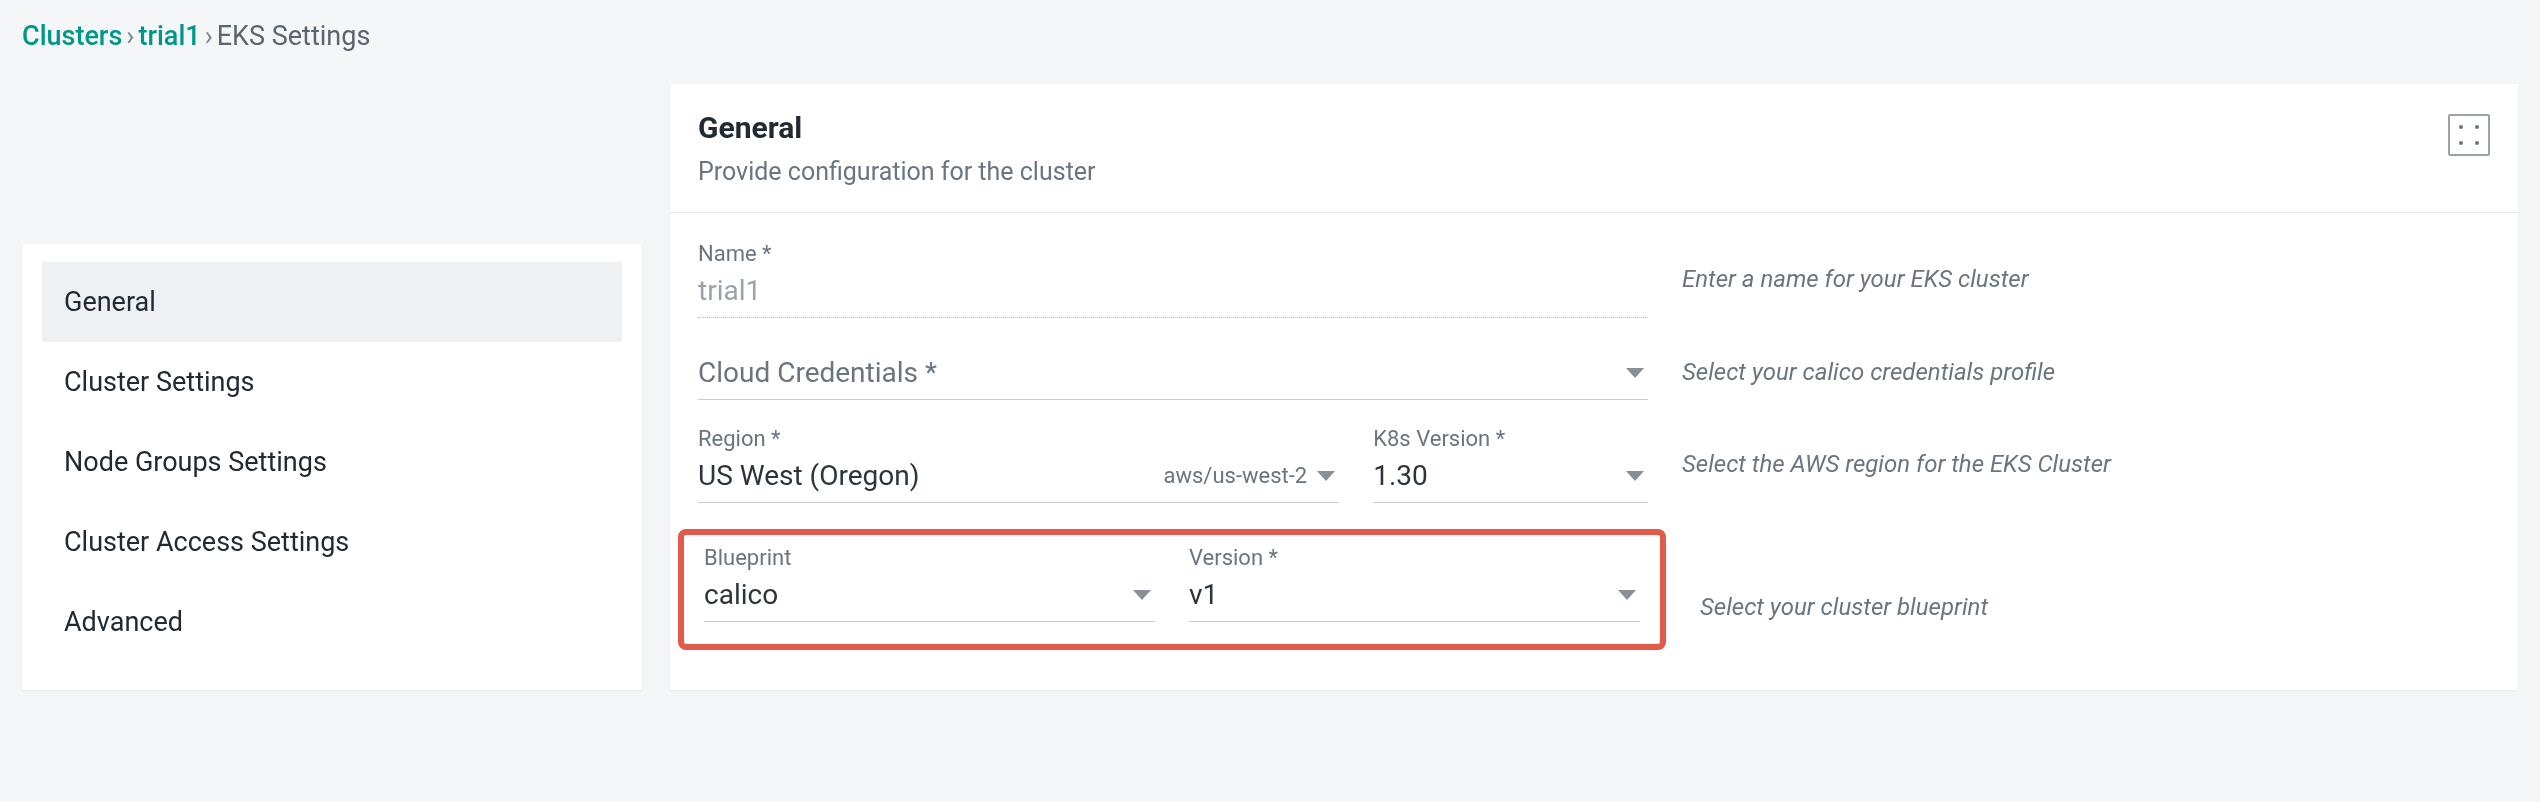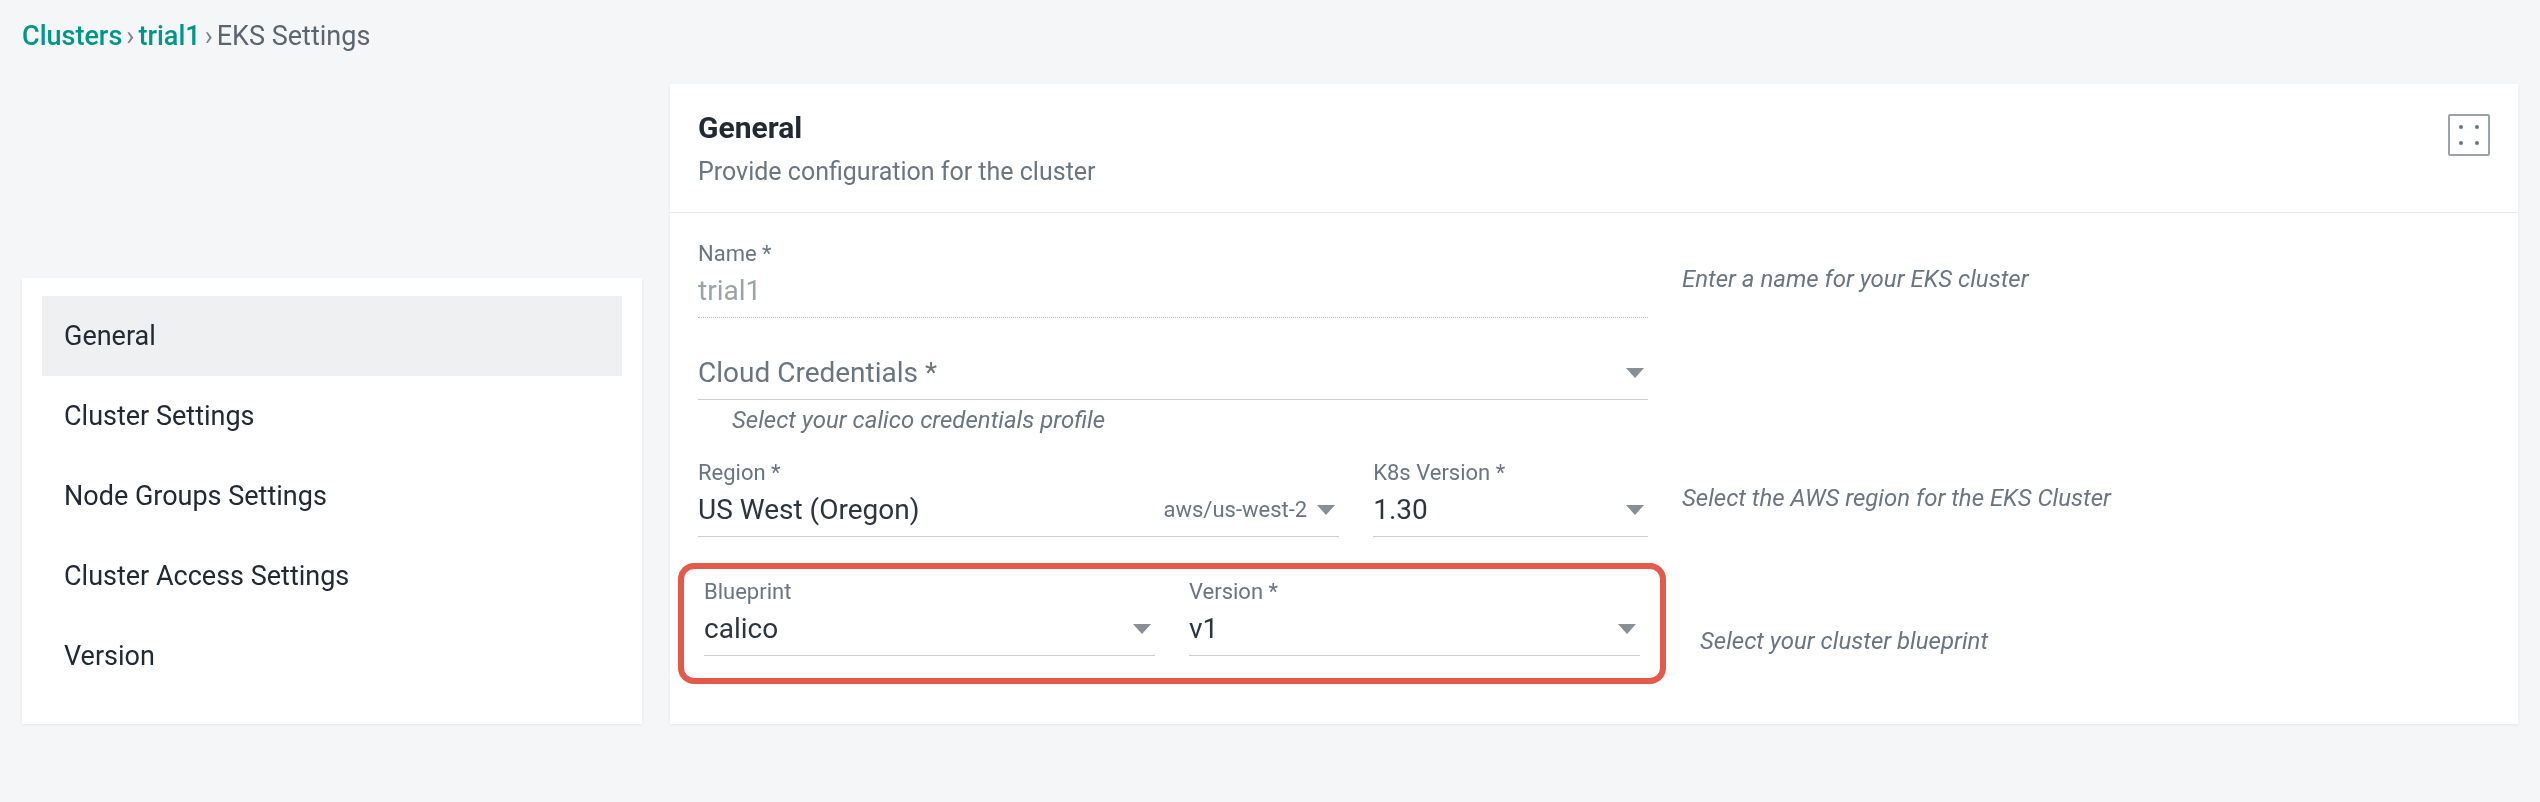--- a/index.html
+++ b/index.html
@@ -97,21 +97,21 @@
   .chev {
     width:0; height:0;
     border-left:9px solid transparent;
     border-right:9px solid transparent;
     border-top:10px solid #888f96;
     margin-right:4px;
     flex-shrink:0;
   }
   .highlight-box {
     border: 6px solid #e35a4a;
-    border-radius: 16px;
+    border-radius: 8px;
     padding: 10px 20px 22px;
     margin-left:-20px;
     width: 988px;
   }
   .highlight-box .controls { width: 100%; }
 </style>
 </head>
 <body>
 
 <div class="breadcrumb">
@@ -121,21 +121,21 @@
   <span class="sep">›</span>
   <span class="crumb-cur">EKS Settings</span>
 </div>
 
 <div class="layout">
   <div class="sidebar">
     <div class="sidebar-item active">General</div>
     <div class="sidebar-item">Cluster Settings</div>
     <div class="sidebar-item">Node Groups Settings</div>
     <div class="sidebar-item">Cluster Access Settings</div>
-    <div class="sidebar-item">Version</div>
+    <div class="sidebar-item">Advanced</div>
   </div>
 
   <div class="main">
     <div class="main-header">
       <div>
         <div class="main-title">General</div>
         <div class="main-sub">Provide configuration for the cluster</div>
       </div>
       <div class="expand-btn">
         <svg viewBox="0 0 24 24" fill="none" stroke="currentColor" stroke-width="2">
@@ -154,21 +154,21 @@
           <div class="field dotted">
             <div class="field-label">Name *</div>
             <div class="field-value">
               <span class="val-text placeholder">trial1</span>
             </div>
           </div>
         </div>
         <div class="hint">Enter a name for your EKS cluster</div>
       </div>
 
-      <div class="form-row" style="padding-top:34px;flex-direction:column;">
+      <div class="form-row" style="padding-top:34px;">
         <div class="controls">
           <div class="field">
             <div class="field-value" style="font-size:28px;">
               <span class="val-text" style="color:#6a7580;">Cloud Credentials *</span>
               <span class="chev"></span>
             </div>
           </div>
         </div>
         <div class="hint" style="padding-top:6px;">Select your calico credentials profile</div>
       </div>

